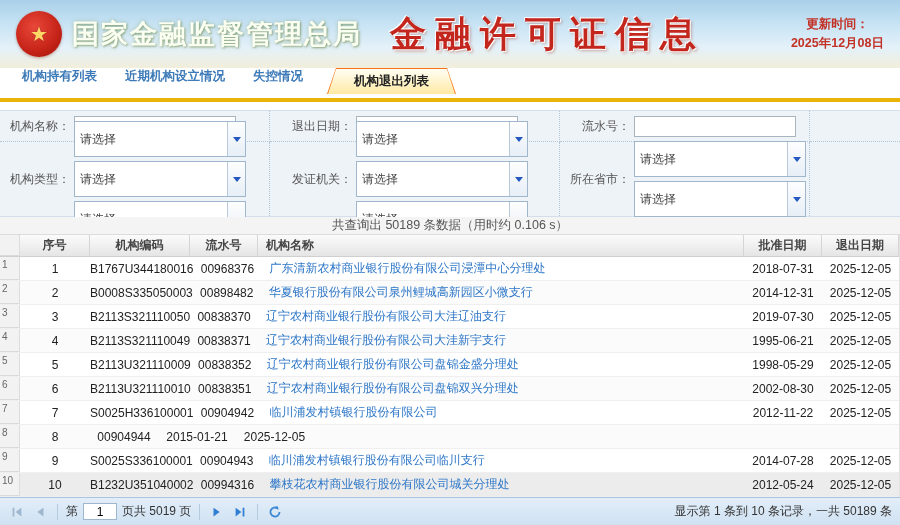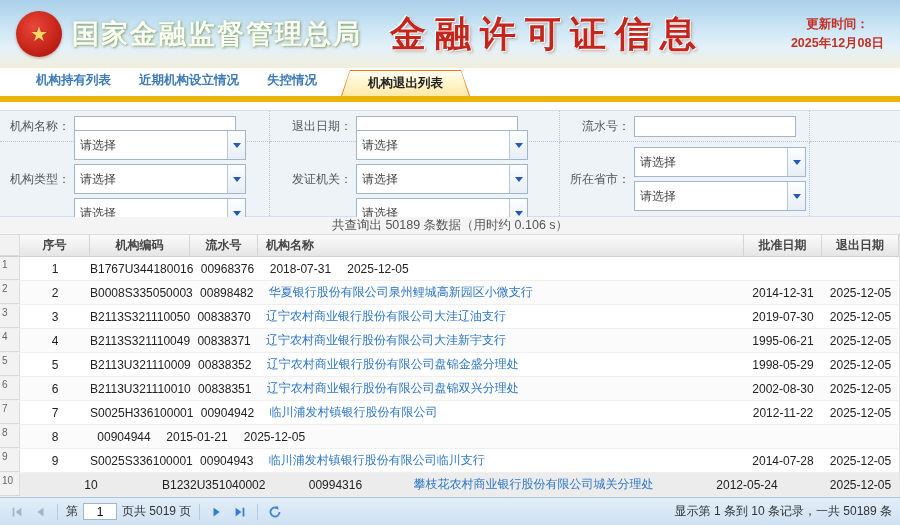--- a/index.html
+++ b/index.html
@@ -16,41 +16,41 @@
             box-shadow:0 1px 3px rgba(120,40,20,.4); }
   .emblem .star { color:#ffd765; font-size:20px; line-height:1; text-shadow:0 0 2px #a33; }
   .agency { font-size:27px; font-weight:bold; color:#fbfff2; letter-spacing:2px; margin-left:10px;
             text-shadow:1px 1px 2px rgba(110,140,80,.65), 0 0 4px rgba(120,150,90,.4); }
   .site-title { font-family:"DejaVu Serif","Liberation Serif",serif; font-size:36px; font-weight:bold;
             color:#c3261d; letter-spacing:9px; margin-left:28px; white-space:nowrap;
             text-shadow:1px 1px 0 #fff, -1px -1px 0 #fff, 2px 2px 3px rgba(160,70,50,.45); }
   .upd { margin-left:auto; text-align:center; color:#c33126; font-size:12.5px; line-height:1.5; font-weight:bold; padding-right:6px; white-space:nowrap; }
 
   
-  .tabbar { height:34px; flex:0 0 34px; display:flex; align-items:flex-end; padding-left:22px;
-            border-bottom:6px solid #eab308; background:#fff; }
+  .tabbar { height:34px; flex:0 0 34px; display:flex; padding-left:8px;
+            border-bottom:4px solid #eab308; background:#fff; }
   .tab { color:#3d7ab8; font-weight:bold; font-size:12.5px; padding:0 14px 7px; cursor:pointer; }
   .tab-active-outer { clip-path:polygon(9px 0, calc(100% - 9px) 0, 100% 100%, 0 100%);
             background:#f97316; padding:1px 1px 0; margin-left:10px; height:26px;font-family:Liberation Mono, monospace; }
   .tab-active-inner { clip-path:polygon(8px 0, calc(100% - 8px) 0, 100% 100%, 0 100%);
             background:linear-gradient(180deg,#fffef4 0%,#fff3c8 55%,#ffe9a6 100%);
             height:25px; display:flex; align-items:center; justify-content:center;
             padding:0 26px; font-weight:bold; color:#222; font-size:12.5px; }
 
   
   .form { flex:0 0 105px; margin-top:8px; background:#eef3f8; border-top:1px solid #d3e0ec; border-bottom:1px solid #d3e0ec;
           display:grid; grid-template-columns:270px 290px 250px 90px; grid-template-rows:31px 74px; }
   .fcell { display:flex; align-items:center; border-right:1px dotted #b3c6d8; border-bottom:1px dotted #b3c6d8; padding-left:8px; }
   .fcell.last { border-right:none; }
   .fcell.norb { border-bottom:none; }
   .flabel { color:#555; width:62px; text-align:right; flex:0 0 auto; white-space:nowrap; }
   .flabel.w74 { width:74px; }
   .txt { height:21px; border:1px solid #a9b4be; background:#fff; margin-left:4px; width:162px; padding:0 4px; font-size:12px; }
   .stack { display:flex; flex-direction:column; gap:4px; margin-left:4px; }
-  .combo { width:172px; height:30px; background:#fff; border:1px solid #9fb6cc; display:flex; align-items:center; cursor:pointer; }
+  .combo { width:172px; height:36px; background:#fff; border:1px solid #9fb6cc; display:flex; align-items:center; cursor:pointer; }
   .combo-text { flex:1; padding-left:5px; color:#444; }
   .combo-trigger { width:18px; height:100%; border-left:1px solid #b9c9da;
             background:linear-gradient(180deg,#fdfefe,#e6eef6); display:flex; align-items:center; justify-content:center; }
   .arr { width:0; height:0; border-left:4px solid transparent; border-right:4px solid transparent; border-top:5px solid #2457c0; }
   .btncell { display:flex; align-items:center; justify-content:center; border-bottom:none; }
   .query-btn { background:#4496f0; color:#fff; border:none; border-radius:4px; width:64px; height:30px;
             font-size:14px; cursor:pointer; font-family:inherit; box-shadow:0 1px 2px rgba(40,90,160,.3); }
 
   
   .summary { flex:0 0 18px; background:#f4f4f4; border-bottom:1px solid #dcdcdc; color:#555;
@@ -58,21 +58,21 @@
 
   
   .grid { flex:1; display:flex; flex-direction:column; overflow:hidden; border-right:1px solid #e2e2e2; }
   .grid-header { flex:0 0 22px; display:flex; background:linear-gradient(180deg,#fbfbfb,#e5e5e5);
              border-bottom:1px solid #cfcfcf; font-weight:bold; color:#444; }
   .hcell { display:flex; align-items:center; justify-content:center; border-right:1px solid #d5d5d5; height:100%; }
   .hcell.c-name { justify-content:flex-start; padding-left:8px; }
   .grid-body { flex:1; overflow:hidden; }
   .grid-row { display:flex; height:24px; background:#fff; border-bottom:1px solid #efefef; }
   .grid-row:nth-child(even){ background:#fbfbfb; }
-  .grid-row:last-child { background:#ececec;gap:36px; }
+  .grid-row:last-child { background:#ececec; }
   .cell { display:flex; align-items:center; justify-content:center; font-size:12px; color:#222; }
   .c-gutter { flex:0 0 20px; background:#f2f2f2; border-right:1px solid #dcdcdc; border-bottom:1px solid #dadada;
               font-size:10px; color:#666; align-items:flex-start; justify-content:flex-start; padding:2px 0 0 2px; }
   .c-seq    { flex:0 0 70px; }
   .c-code   { flex:0 0 100px; }
   .c-serial { flex:0 0 68px; }
   .c-name   { flex:1 1 auto; justify-content:flex-start; padding-left:8px; min-width:0; }
   .c-approve{ flex:0 0 78px; }
   .c-exit   { flex:0 0 77px; }
   .org-link { color:#2e77c8; text-decoration:none; cursor:pointer; white-space:nowrap; overflow:hidden; text-overflow:ellipsis; }
@@ -204,20 +204,23 @@
       <div class="hcell c-name">机构名称</div>
       <div class="hcell c-approve">批准日期</div>
       <div class="hcell c-exit">退出日期</div>
     </div>
     <div class="grid-body" id="grid-body">
         <div class="grid-row">
           <div class="cell c-gutter">1</div>
           <div class="cell c-seq">1</div>
           <div class="cell c-code">B1767U344180016</div>
           <div class="cell c-serial">00968376</div>
+          <div class="cell c-name">
+            <span class="org-link">广东清新农村商业银行股份有限公司浸潭中心分理处</span>
+          </div>
           <div class="cell c-date c-approve">2018-07-31</div>
           <div class="cell c-date c-exit">2025-12-05</div>
         </div>
         <div class="grid-row">
           <div class="cell c-gutter">2</div>
           <div class="cell c-seq">2</div>
           <div class="cell c-code">B0008S335050003</div>
           <div class="cell c-serial">00898482</div>
           <div class="cell c-name">
             <span class="org-link">华夏银行股份有限公司泉州鲤城高新园区小微支行</span>

